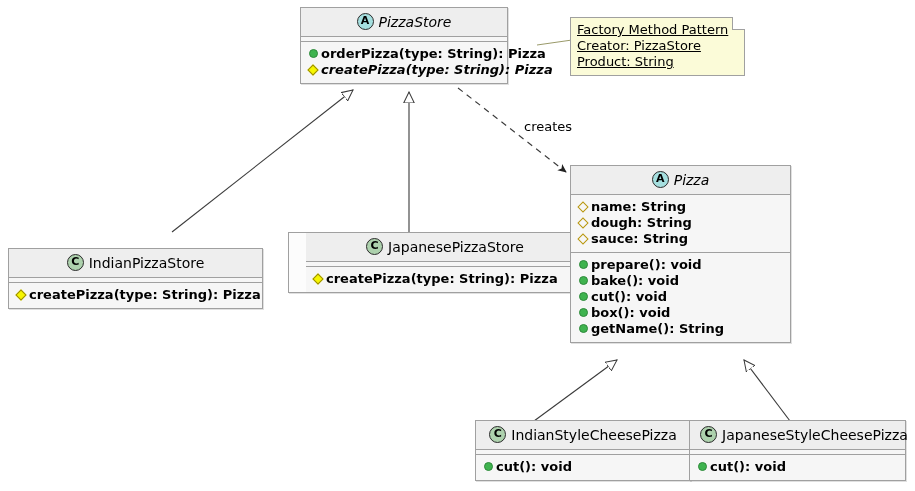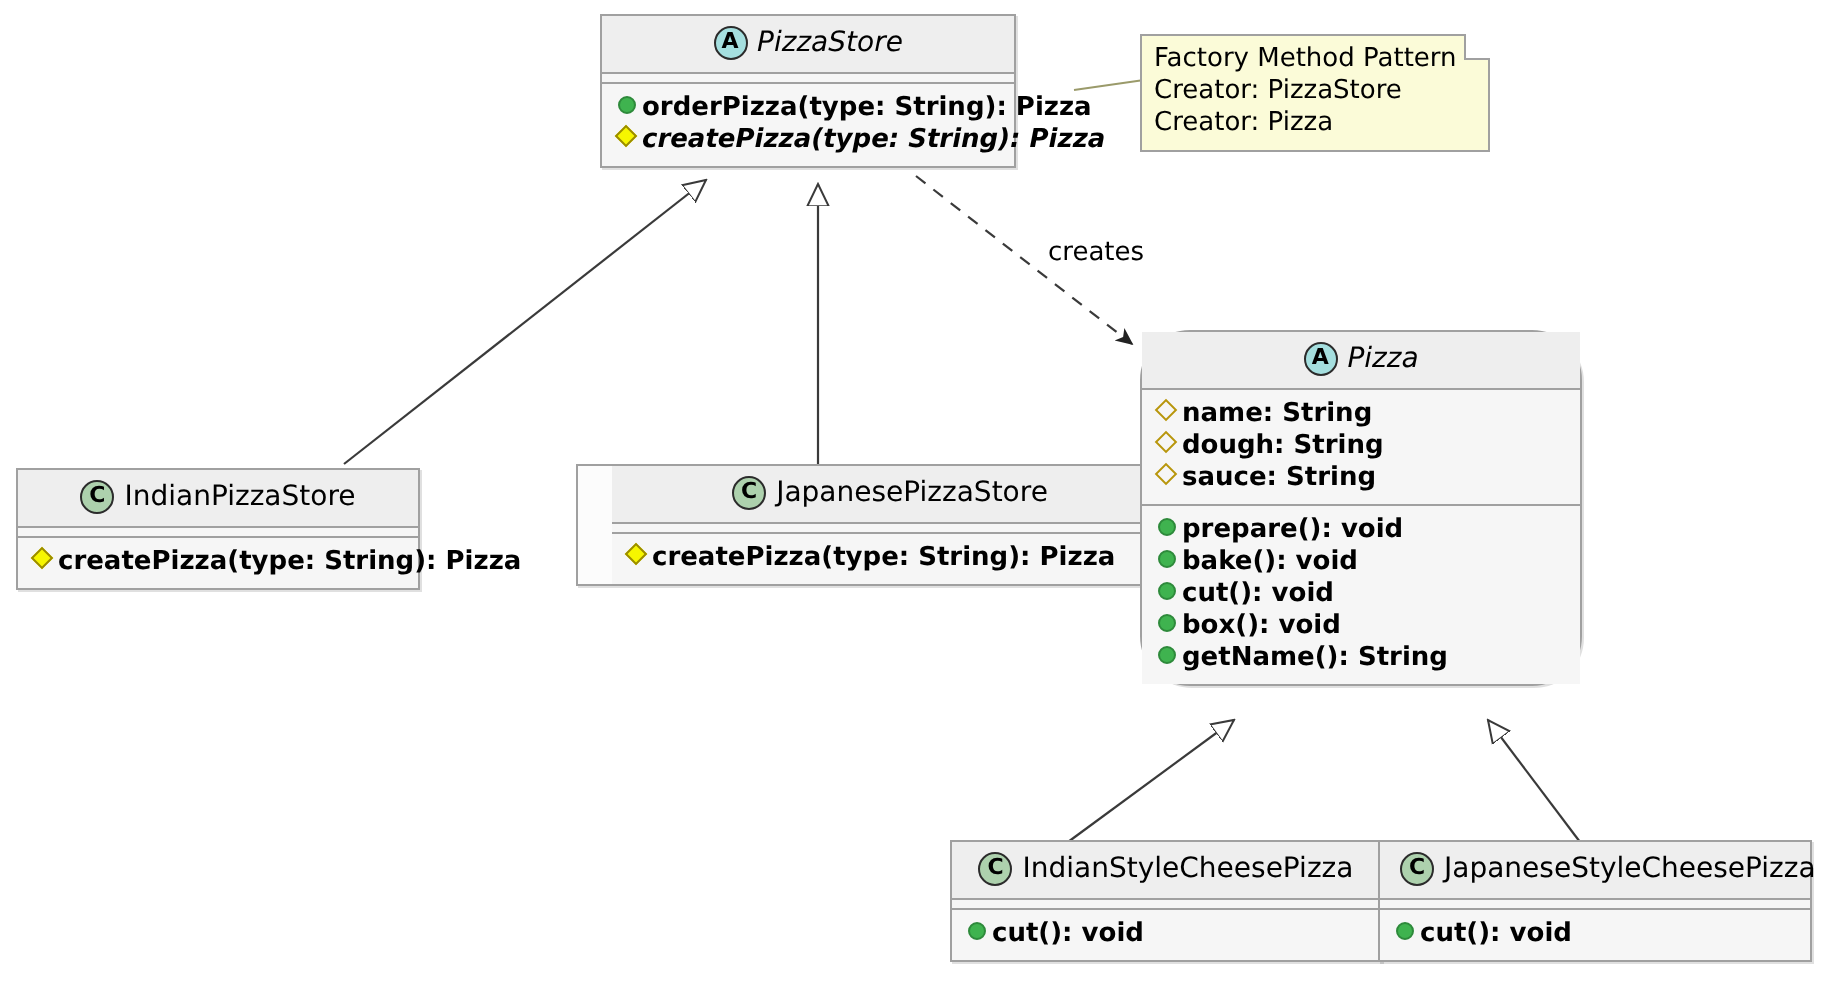--- a/index.html
+++ b/index.html
@@ -128,20 +128,21 @@
   .uml-note {
     position: absolute;
     background: #fbfbd8;
     border: 1px solid #a0a0a0;
     box-sizing: border-box;
     font-size: 13px;
     line-height: 16px;
     color: #000;
     padding: 4px 8px 5px 6px;
     white-space: nowrap;
+    text-decoration: underline;
   }
   .note-fold {
     position: absolute;
     top: -1px; right: -1px;
     width: 12px; height: 12px;
     background: #ffffff;
     border-left: 1px solid #a0a0a0;
     border-bottom: 1px solid #a0a0a0;
   }
   
@@ -181,39 +182,39 @@
 
     <line x1="537" y1="45" x2="572" y2="40" stroke="#9a9a6a" stroke-width="1"></line>
   </svg>
 
   <div class="edge-label" style="left:512px; top:119px;">creates</div>
 
   <div class="uml-note" style="left:570px; top:17px; width:175px;">
     <div class="note-fold"></div>
     <div>Factory Method Pattern</div>
     <div>Creator: PizzaStore</div>
-    <div>Creator: Pizza</div>
+    <div>Product: String</div>
   </div>
 
   <div class="uml-class" style="left:300px; top:7px; width:208px;">
     <div class="uml-header">
       <span class="badge abstract">A</span><span class="cls-name abstract">PizzaStore</span>
     </div>
     <div class="uml-compartment uml-empty"></div>
     <div class="uml-compartment">
       <div class="member">
         <span class="vis"><i class="dot-public"></i></span><span>orderPizza(type: String): Pizza</span>
       </div>
       <div class="member italic">
         <span class="vis"><i class="diamond-protected"></i></span><span>createPizza(type: String): Pizza</span>
       </div>
     </div>
   </div>
 
-  <div class="uml-class" style="left:8px; top:234px; width:202px;">
+  <div class="uml-class" style="left:8px; top:248px; width:255px;">
     <div class="uml-header">
       <span class="badge concrete">C</span><span class="cls-name">IndianPizzaStore</span>
     </div>
     <div class="uml-compartment uml-empty"></div>
     <div class="uml-compartment">
       <div class="member">
         <span class="vis"><i class="diamond-protected"></i></span><span>createPizza(type: String): Pizza</span>
       </div>
     </div>
   </div>
@@ -223,21 +224,21 @@
       <span class="badge concrete">C</span><span class="cls-name">JapanesePizzaStore</span>
     </div>
     <div class="uml-compartment uml-empty"></div>
     <div class="uml-compartment">
       <div class="member">
         <span class="vis"><i class="diamond-protected"></i></span><span>createPizza(type: String): Pizza</span>
       </div>
     </div>
   </div>
 
-  <div class="uml-class" style="left:570px; top:165px; width:221px;border-radius:25px;">
+  <div class="uml-class" style="left:570px; top:165px; width:221px;">
     <div class="uml-header">
       <span class="badge abstract">A</span><span class="cls-name abstract">Pizza</span>
     </div>
     <div class="uml-compartment">
       <div class="member">
         <span class="vis"><i class="diamond-hollow"></i></span><span>name: String</span>
       </div>
       <div class="member">
         <span class="vis"><i class="diamond-hollow"></i></span><span>dough: String</span>
       </div>

